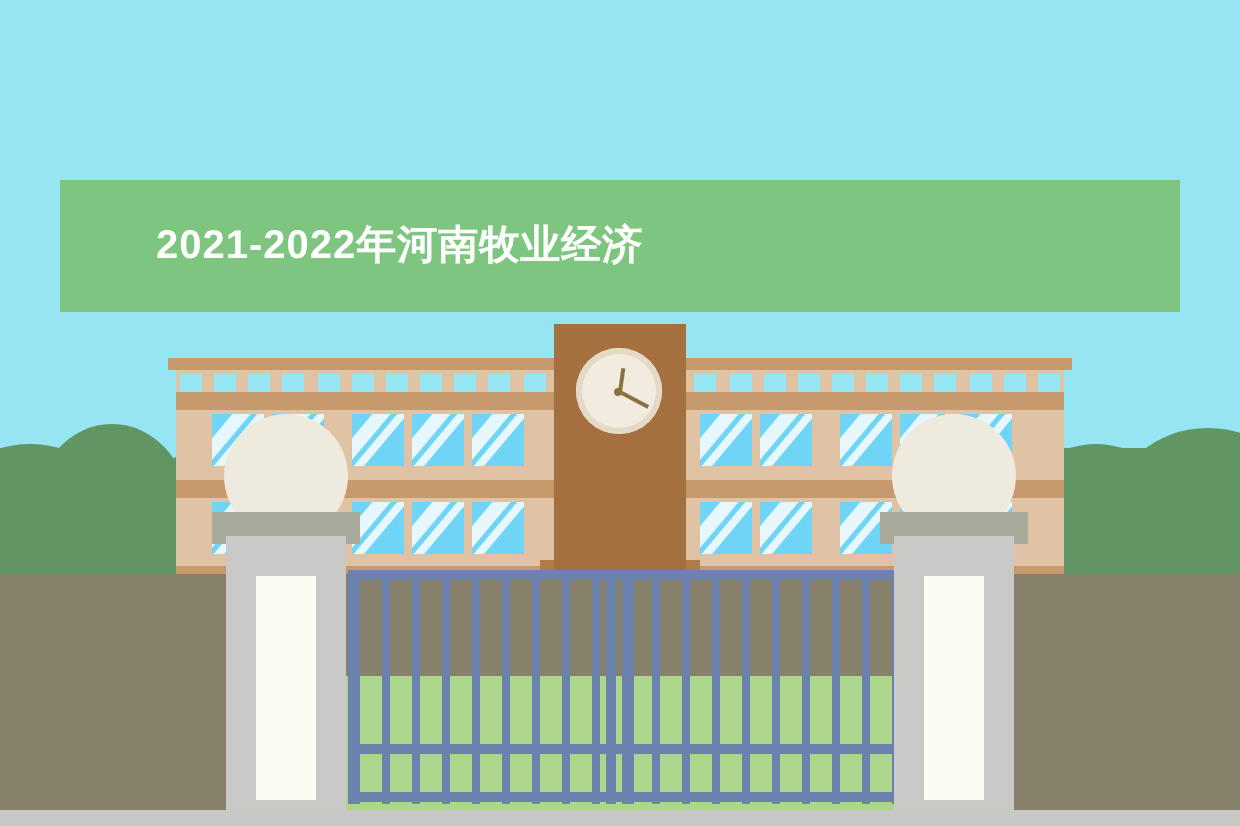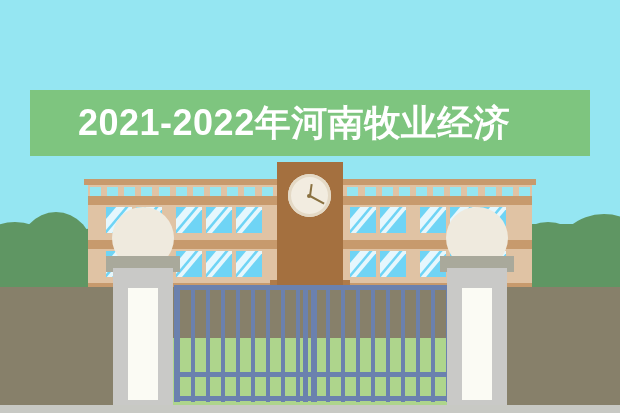--- a/index.html
+++ b/index.html
@@ -219,21 +219,21 @@
     position: absolute;
     left: 30px; top: 90px;
     width: 560px; height: 66px;
     background: #7ec57f;
   }
   .banner-title {
     position: absolute;
     left: 78px; top: 101px;
     width: 470px;
     color: #ffffff;
-    font-size: 36px;
+    font-size: 20px;
     font-weight: bold;
     letter-spacing: 0.5px;
     line-height: 44px;
     white-space: nowrap;
   }
 </style>
 </head>
 <body>
 
 <div id="scene">

